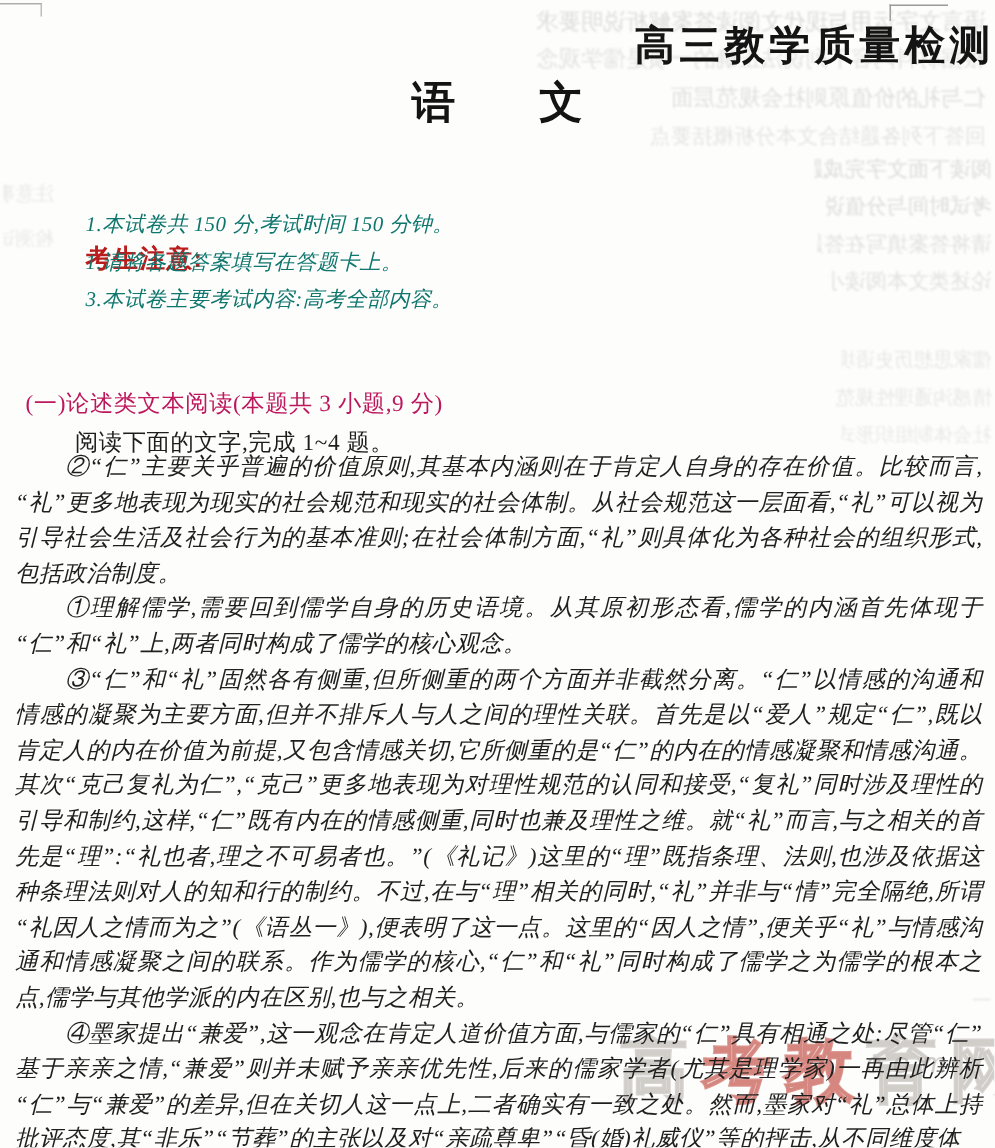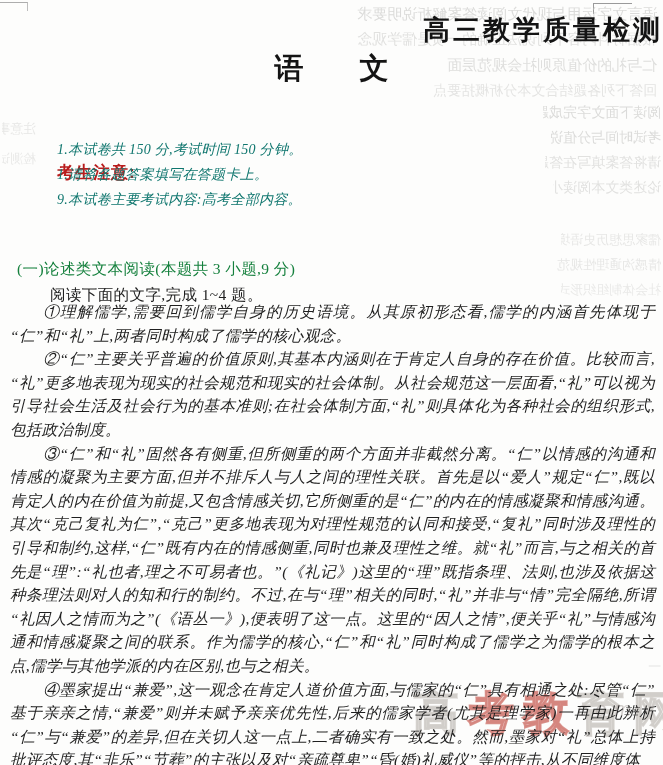--- a/index.html
+++ b/index.html
@@ -71,21 +71,21 @@
   .subject-row{
     position:absolute;top:49px;left:0;width:100%;
     display:flex;justify-content:center;gap:56px;
     font-size:29px;color:#141414;
   }
   .notice-heading{position:absolute;top:114px;left:57px;font-size:17px;letter-spacing:1px;color:#b91c1c;margin-top:47px;}
   .notice-item{position:absolute;left:57px;font-size:14px;letter-spacing:.3px;color:#0f766e;}
   .ni-0{top:141px;} .ni-1{top:166px;} .ni-2{top:191px;}
 
   .section-heading{position:absolute;top:232px;left:17px;font-size:16.5px;letter-spacing:.5px;color:#141414;}
-  .passage-subheading{position:absolute;top:259px;left:17px;font-size:15.5px;letter-spacing:.4px;color:#15803d;}
+  .passage-subheading{position:absolute;top:259px;left:17px;font-size:15.5px;letter-spacing:.4px;color:#be185d;}
   .passage-instruction{position:absolute;top:285px;left:50px;font-size:15.5px;letter-spacing:.4px;color:#1d1d1d;}
 
   .passage{
     position:absolute;top:300px;left:10px;width:645px;
     font-size:15.5px;line-height:23.6px;letter-spacing:.35px;
     text-align:justify;color:#1f1f1f;
   }
   .passage p{margin:0;text-indent:2.15em;}
 </style>
 </head>
@@ -129,26 +129,26 @@
     <div class="exam-title hei">高三教学质量检测</div>
 
     <div class="subject-row hei">
       <span>语</span>
       <span>文</span>
     </div>
 
     <div class="notice-heading hei">考生注意:</div>
     <div class="notice-item kai ni-0">1.本试卷共 150 分,考试时间 150 分钟。</div>
     <div class="notice-item kai ni-1">1.请将各题答案填写在答题卡上。</div>
-    <div class="notice-item kai ni-2">9.本试卷主要考试内容:高考全部内容。</div>
+    <div class="notice-item kai ni-2">3.本试卷主要考试内容:高考全部内容。</div>
 
     <div class="passage-subheading song">(一)论述类文本阅读(本题共 3 小题,9 分)</div>
     <div class="passage-instruction song">阅读下面的文字,完成 1~4 题。</div>
 
     <div class="passage kai">
+      <p>②“仁”主要关乎普遍的价值原则,其基本内涵则在于肯定人自身的存在价值。比较而言,“礼”更多地表现为现实的社会规范和现实的社会体制。从社会规范这一层面看,“礼”可以视为引导社会生活及社会行为的基本准则;在社会体制方面,“礼”则具体化为各种社会的组织形式,包括政治制度。</p>
       <p>①理解儒学,需要回到儒学自身的历史语境。从其原初形态看,儒学的内涵首先体现于“仁”和“礼”上,两者同时构成了儒学的核心观念。</p>
-      <p>②“仁”主要关乎普遍的价值原则,其基本内涵则在于肯定人自身的存在价值。比较而言,“礼”更多地表现为现实的社会规范和现实的社会体制。从社会规范这一层面看,“礼”可以视为引导社会生活及社会行为的基本准则;在社会体制方面,“礼”则具体化为各种社会的组织形式,包括政治制度。</p>
       <p>③“仁”和“礼”固然各有侧重,但所侧重的两个方面并非截然分离。“仁”以情感的沟通和情感的凝聚为主要方面,但并不排斥人与人之间的理性关联。首先是以“爱人”规定“仁”,既以肯定人的内在价值为前提,又包含情感关切,它所侧重的是“仁”的内在的情感凝聚和情感沟通。其次“克己复礼为仁”,“克己”更多地表现为对理性规范的认同和接受,“复礼”同时涉及理性的引导和制约,这样,“仁”既有内在的情感侧重,同时也兼及理性之维。就“礼”而言,与之相关的首先是“理”:“礼也者,理之不可易者也。”(《礼记》)这里的“理”既指条理、法则,也涉及依据这种条理法则对人的知和行的制约。不过,在与“理”相关的同时,“礼”并非与“情”完全隔绝,所谓“礼因人之情而为之”(《语丛一》),便表明了这一点。这里的“因人之情”,便关乎“礼”与情感沟通和情感凝聚之间的联系。作为儒学的核心,“仁”和“礼”同时构成了儒学之为儒学的根本之点,儒学与其他学派的内在区别,也与之相关。</p>
       <p>④墨家提出“兼爱”,这一观念在肯定人道价值方面,与儒家的“仁”具有相通之处:尽管“仁”基于亲亲之情,“兼爱”则并未赋予亲亲优先性,后来的儒家学者(尤其是理学家)一再由此辨析“仁”与“兼爱”的差异,但在关切人这一点上,二者确实有一致之处。然而,墨家对“礼”总体上持批评态度,其“非乐”“节葬”的主张以及对“亲疏尊卑”“昏(婚)礼威仪”等的抨击,从不同维度体</p>
     </div>
 
   </div>
 </div>
 
 </body></html>

